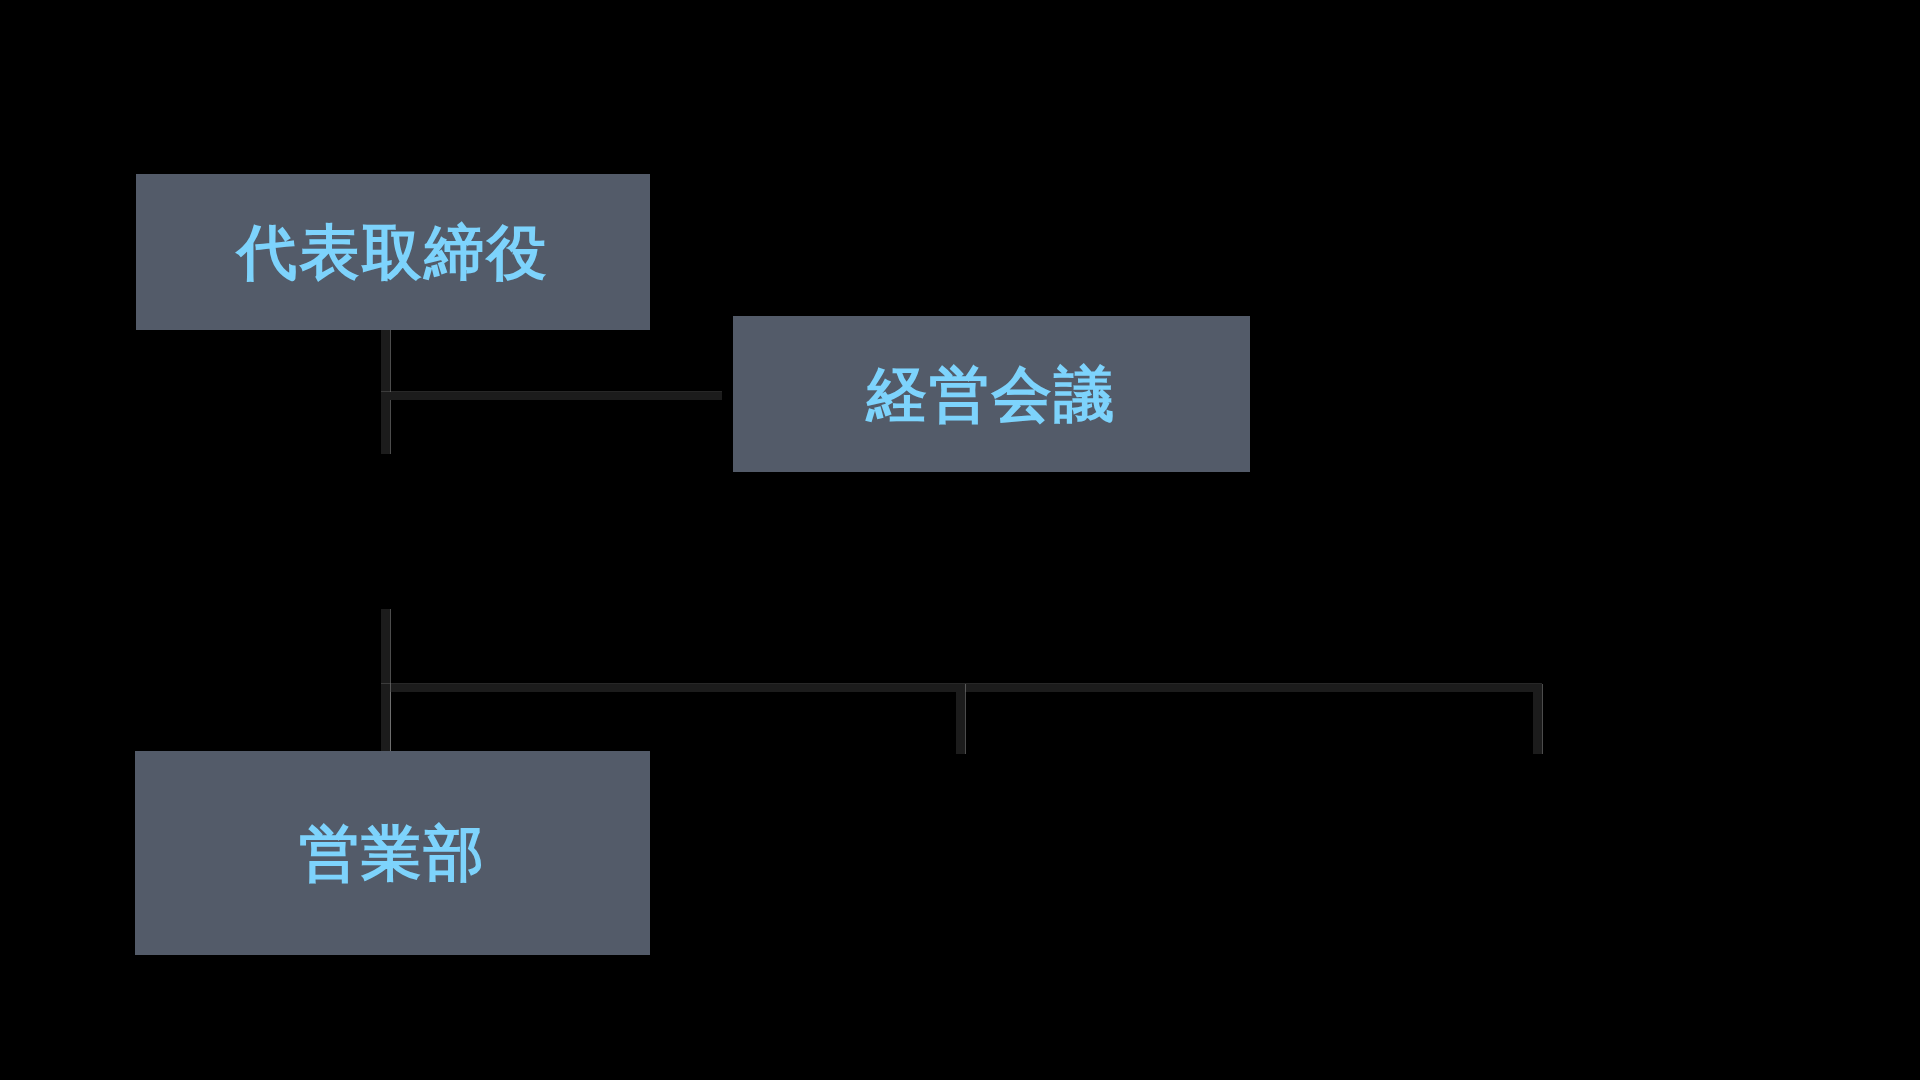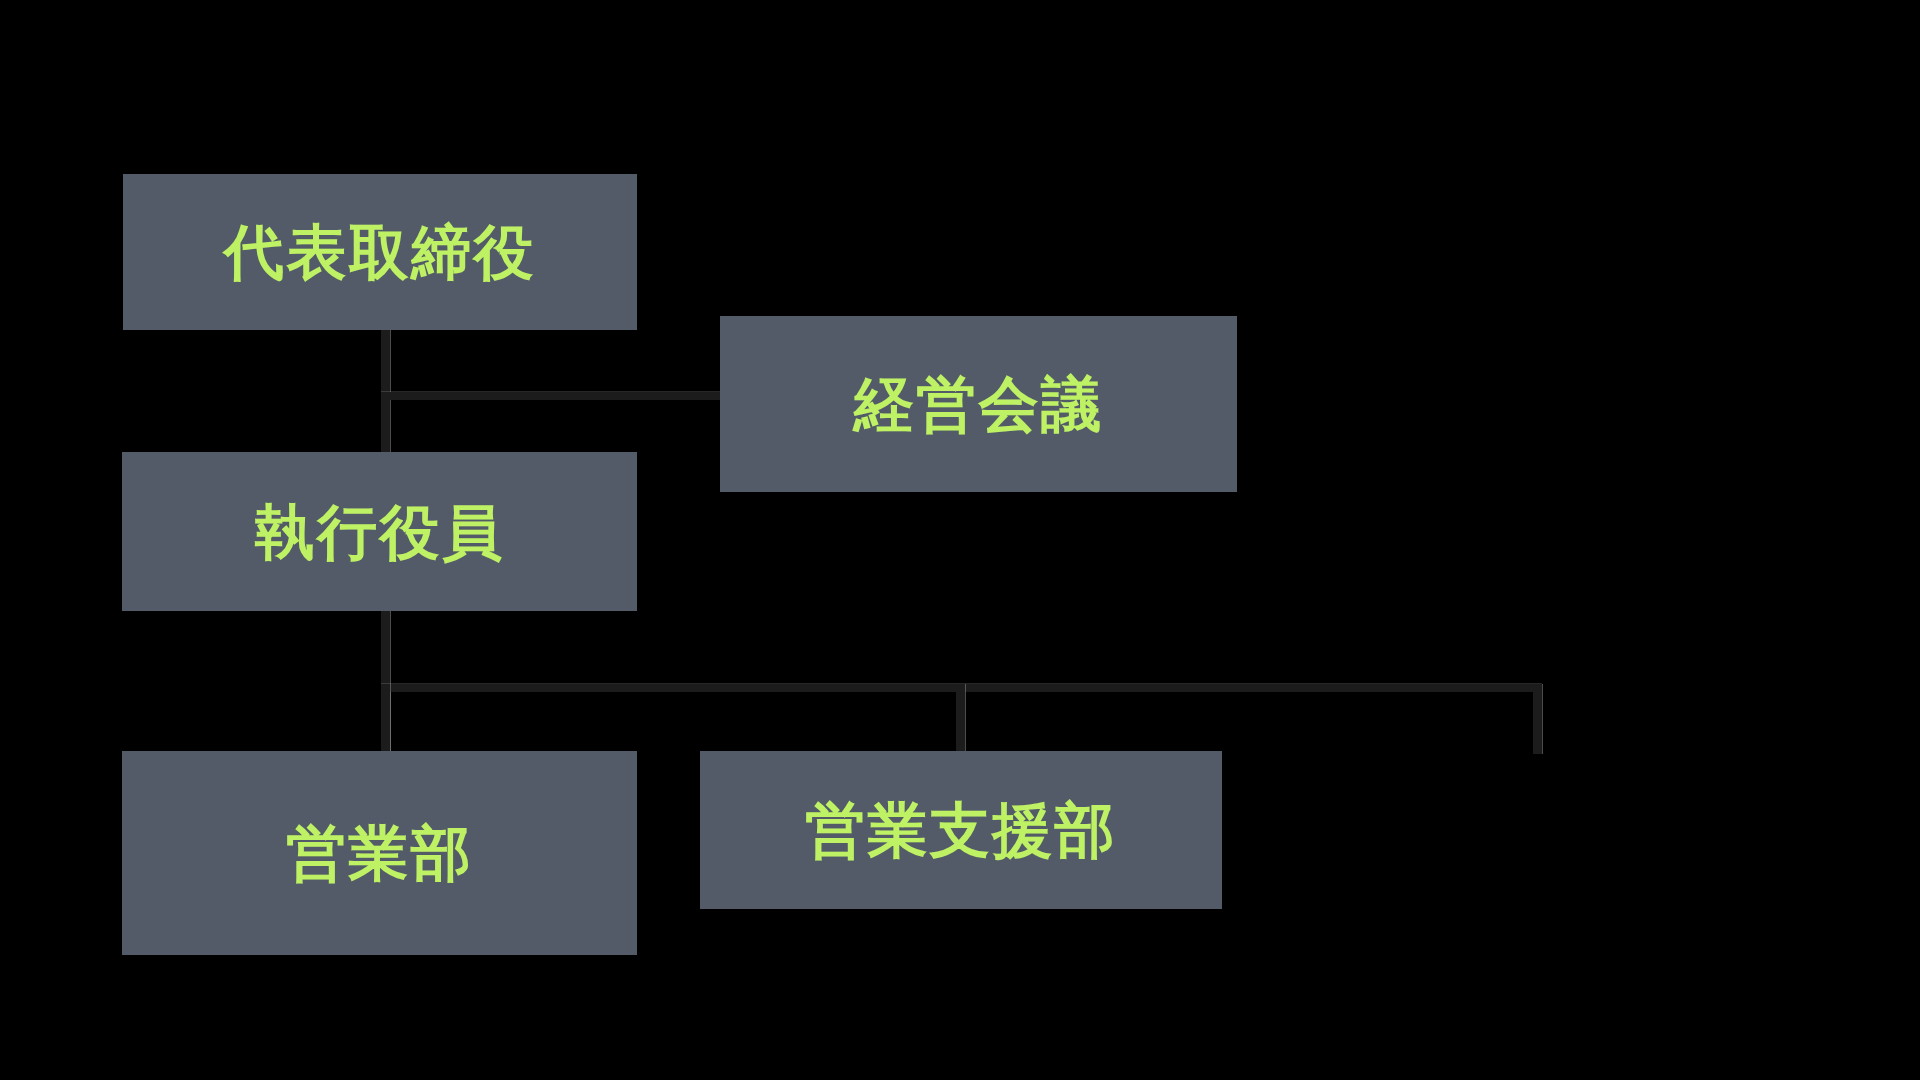--- a/index.html
+++ b/index.html
@@ -18,37 +18,38 @@
   }
 
   
   .org-box {
     position: absolute;
     box-sizing: border-box;
     display: flex;
     align-items: center;
     justify-content: center;
     background: #535B69;
-    color: #bef264;
+    color: #7dd3fc;
     font-weight: 700;
     letter-spacing: 0.04em;
     line-height: 1;
     white-space: nowrap;
     z-index: 3;
     user-select: none;
+    margin-left: 13px;
   }
 
   .org-box .org-label {
     display: block;
     text-align: center;
   }
 
   
   #box-ceo        { left: 123px; top: 174px; width: 514px; height: 156px; font-size: 60px; }
-  #box-mgmt-mtg   { left: 720px; top: 316px; width: 517px; height: 176px; font-size: 60px; }
+  #box-mgmt-mtg   { left: 720px; top: 316px; width: 517px; height: 156px; font-size: 60px; }
   #box-exec       { left: 122px; top: 452px; width: 515px; height: 159px; font-size: 60px; }
   #box-sales      { left: 122px; top: 751px; width: 515px; height: 204px; font-size: 60px; }
   #box-sales-sup  { left: 700px; top: 751px; width: 522px; height: 158px; font-size: 60px; }
   #box-sales-prom { left: 1280px; top: 751px; width: 520px; height: 158px; font-size: 60px; }
 
   
   .conn {
     position: absolute;
     background: #1C1C1C;
     z-index: 1;
@@ -107,26 +108,20 @@
   <div class="conn v" id="conn-drop-sales-prom"></div>
 
   <div class="org-box" id="box-ceo">
     <span class="org-label">代表取締役</span>
   </div>
 
   <div class="org-box" id="box-mgmt-mtg">
     <span class="org-label">経営会議</span>
   </div>
 
-  <div class="org-box" id="box-exec">
-    <span class="org-label">執行役員</span>
-  </div>
 
   <div class="org-box" id="box-sales">
     <span class="org-label">営業部</span>
   </div>
 
-  <div class="org-box" id="box-sales-sup">
-    <span class="org-label">営業支援部</span>
-  </div>
 
 
 </div>
 
 </body></html>

